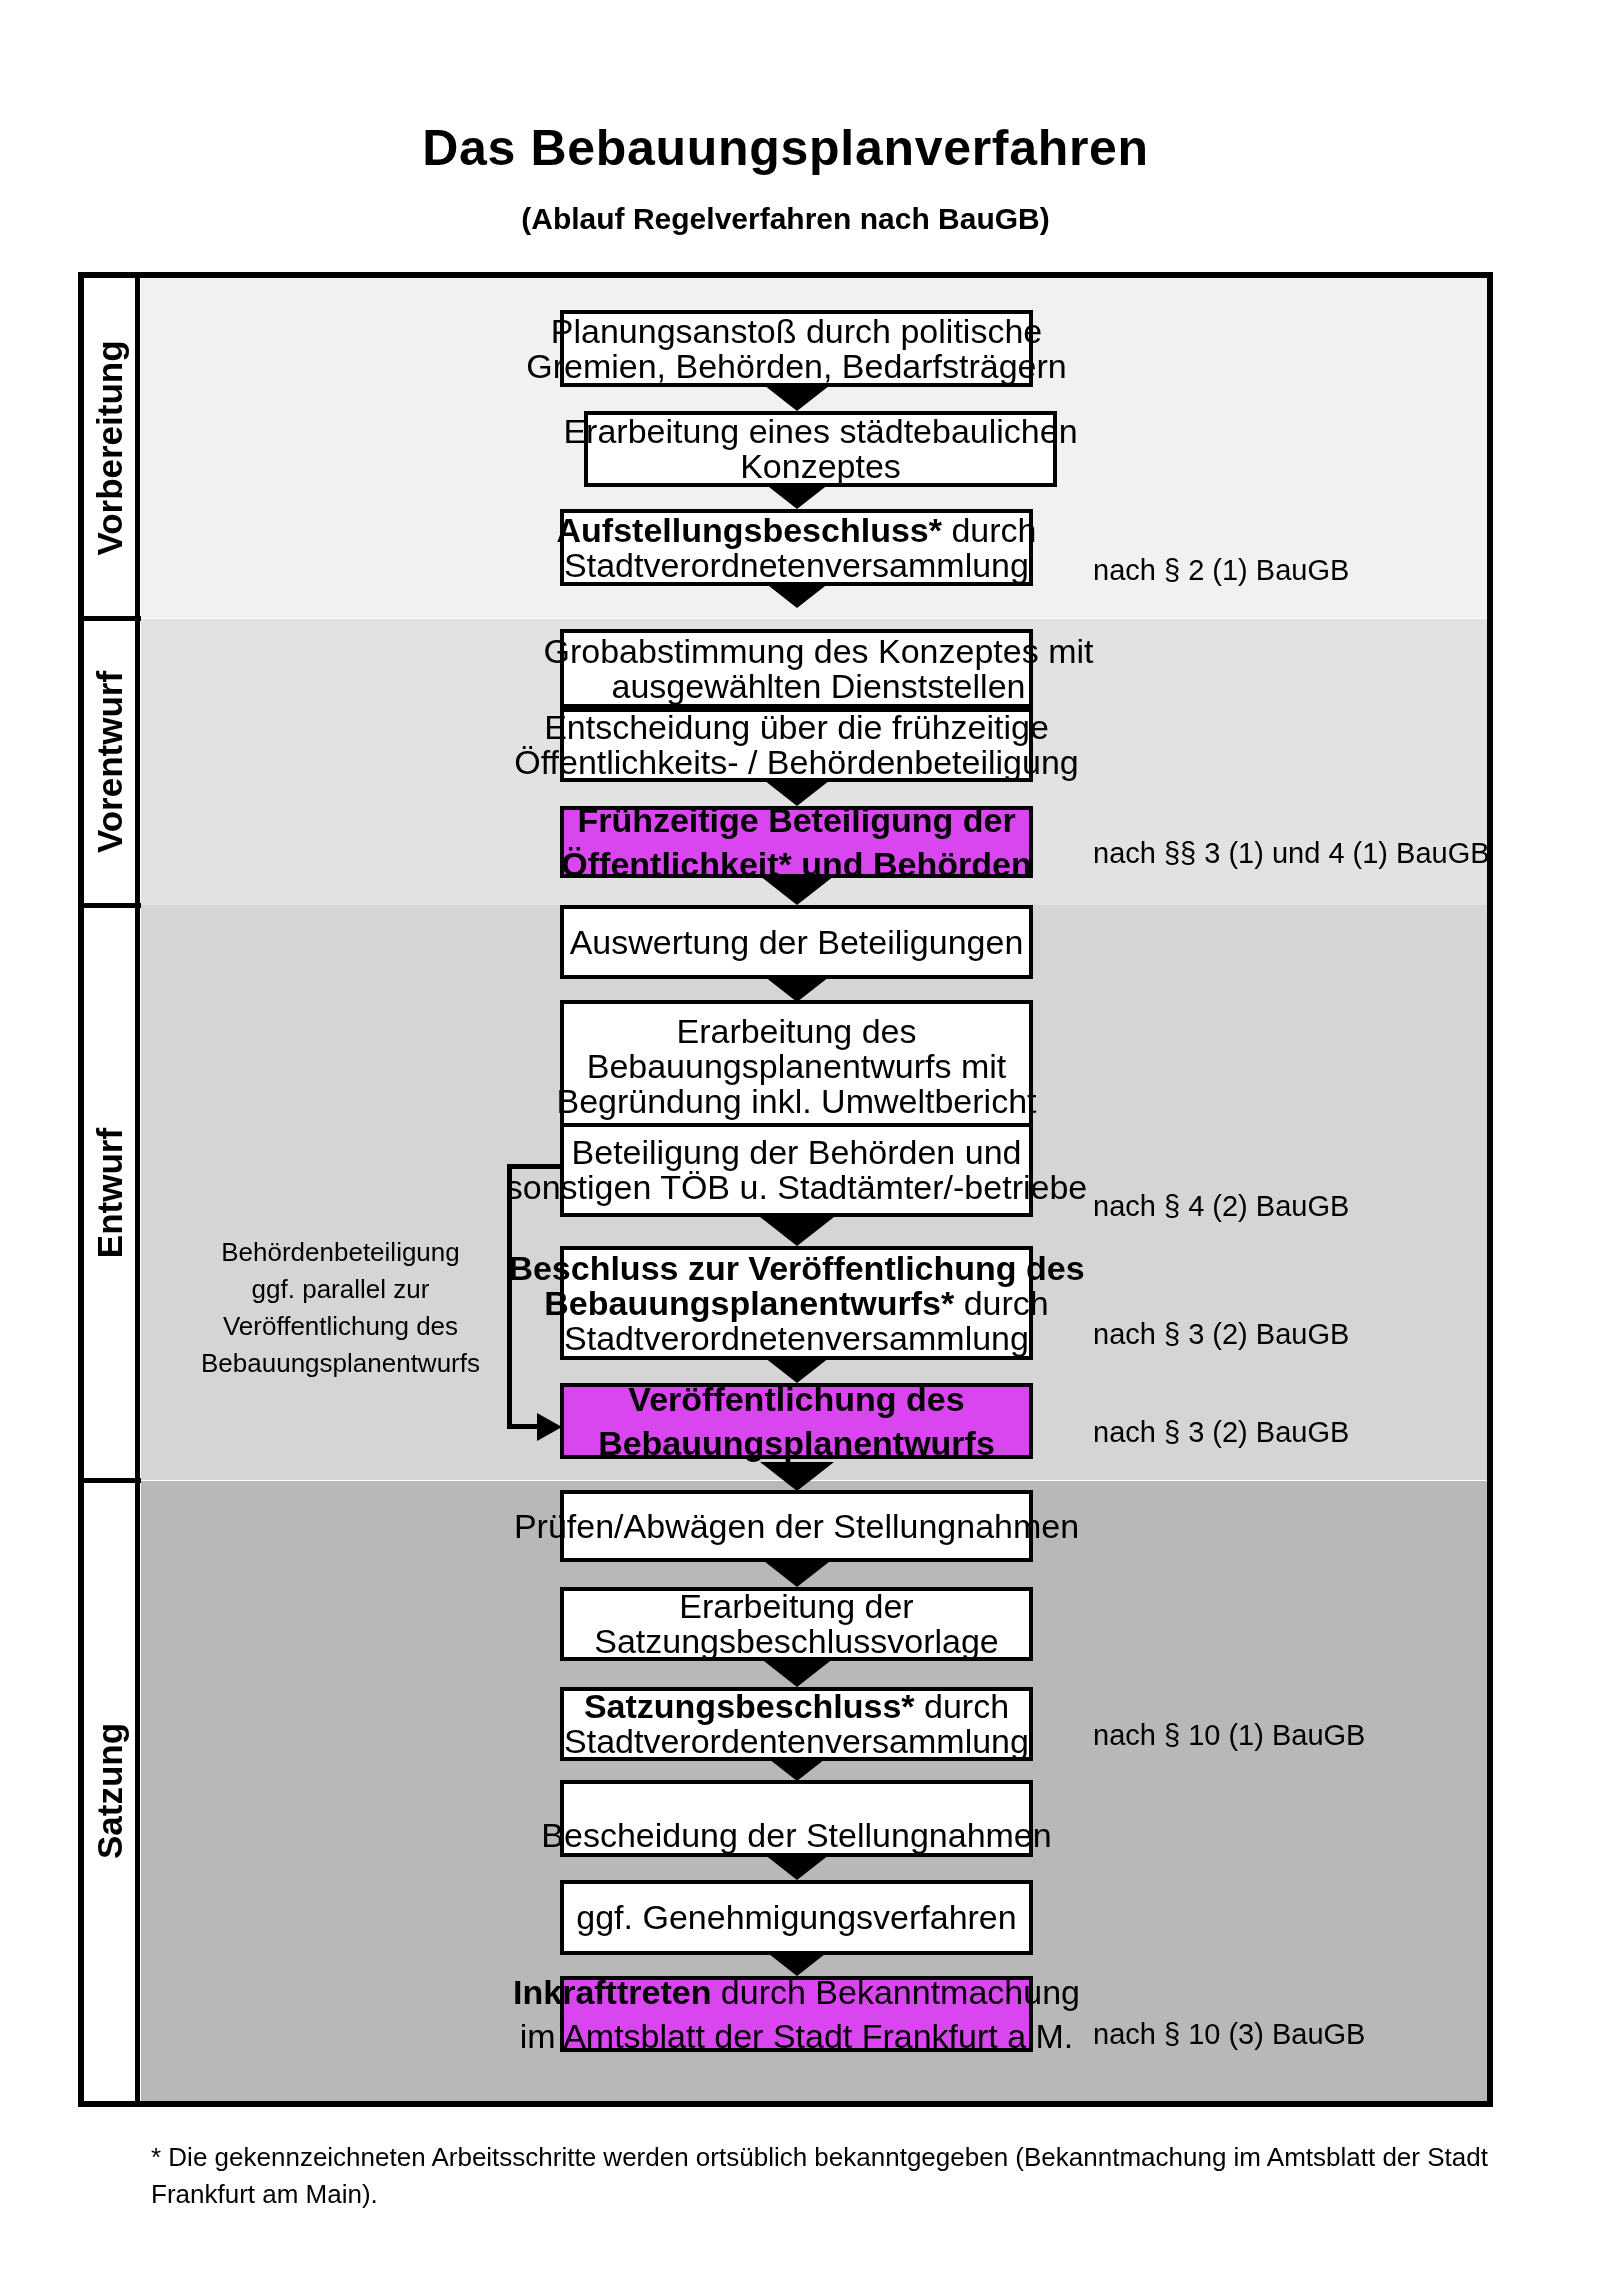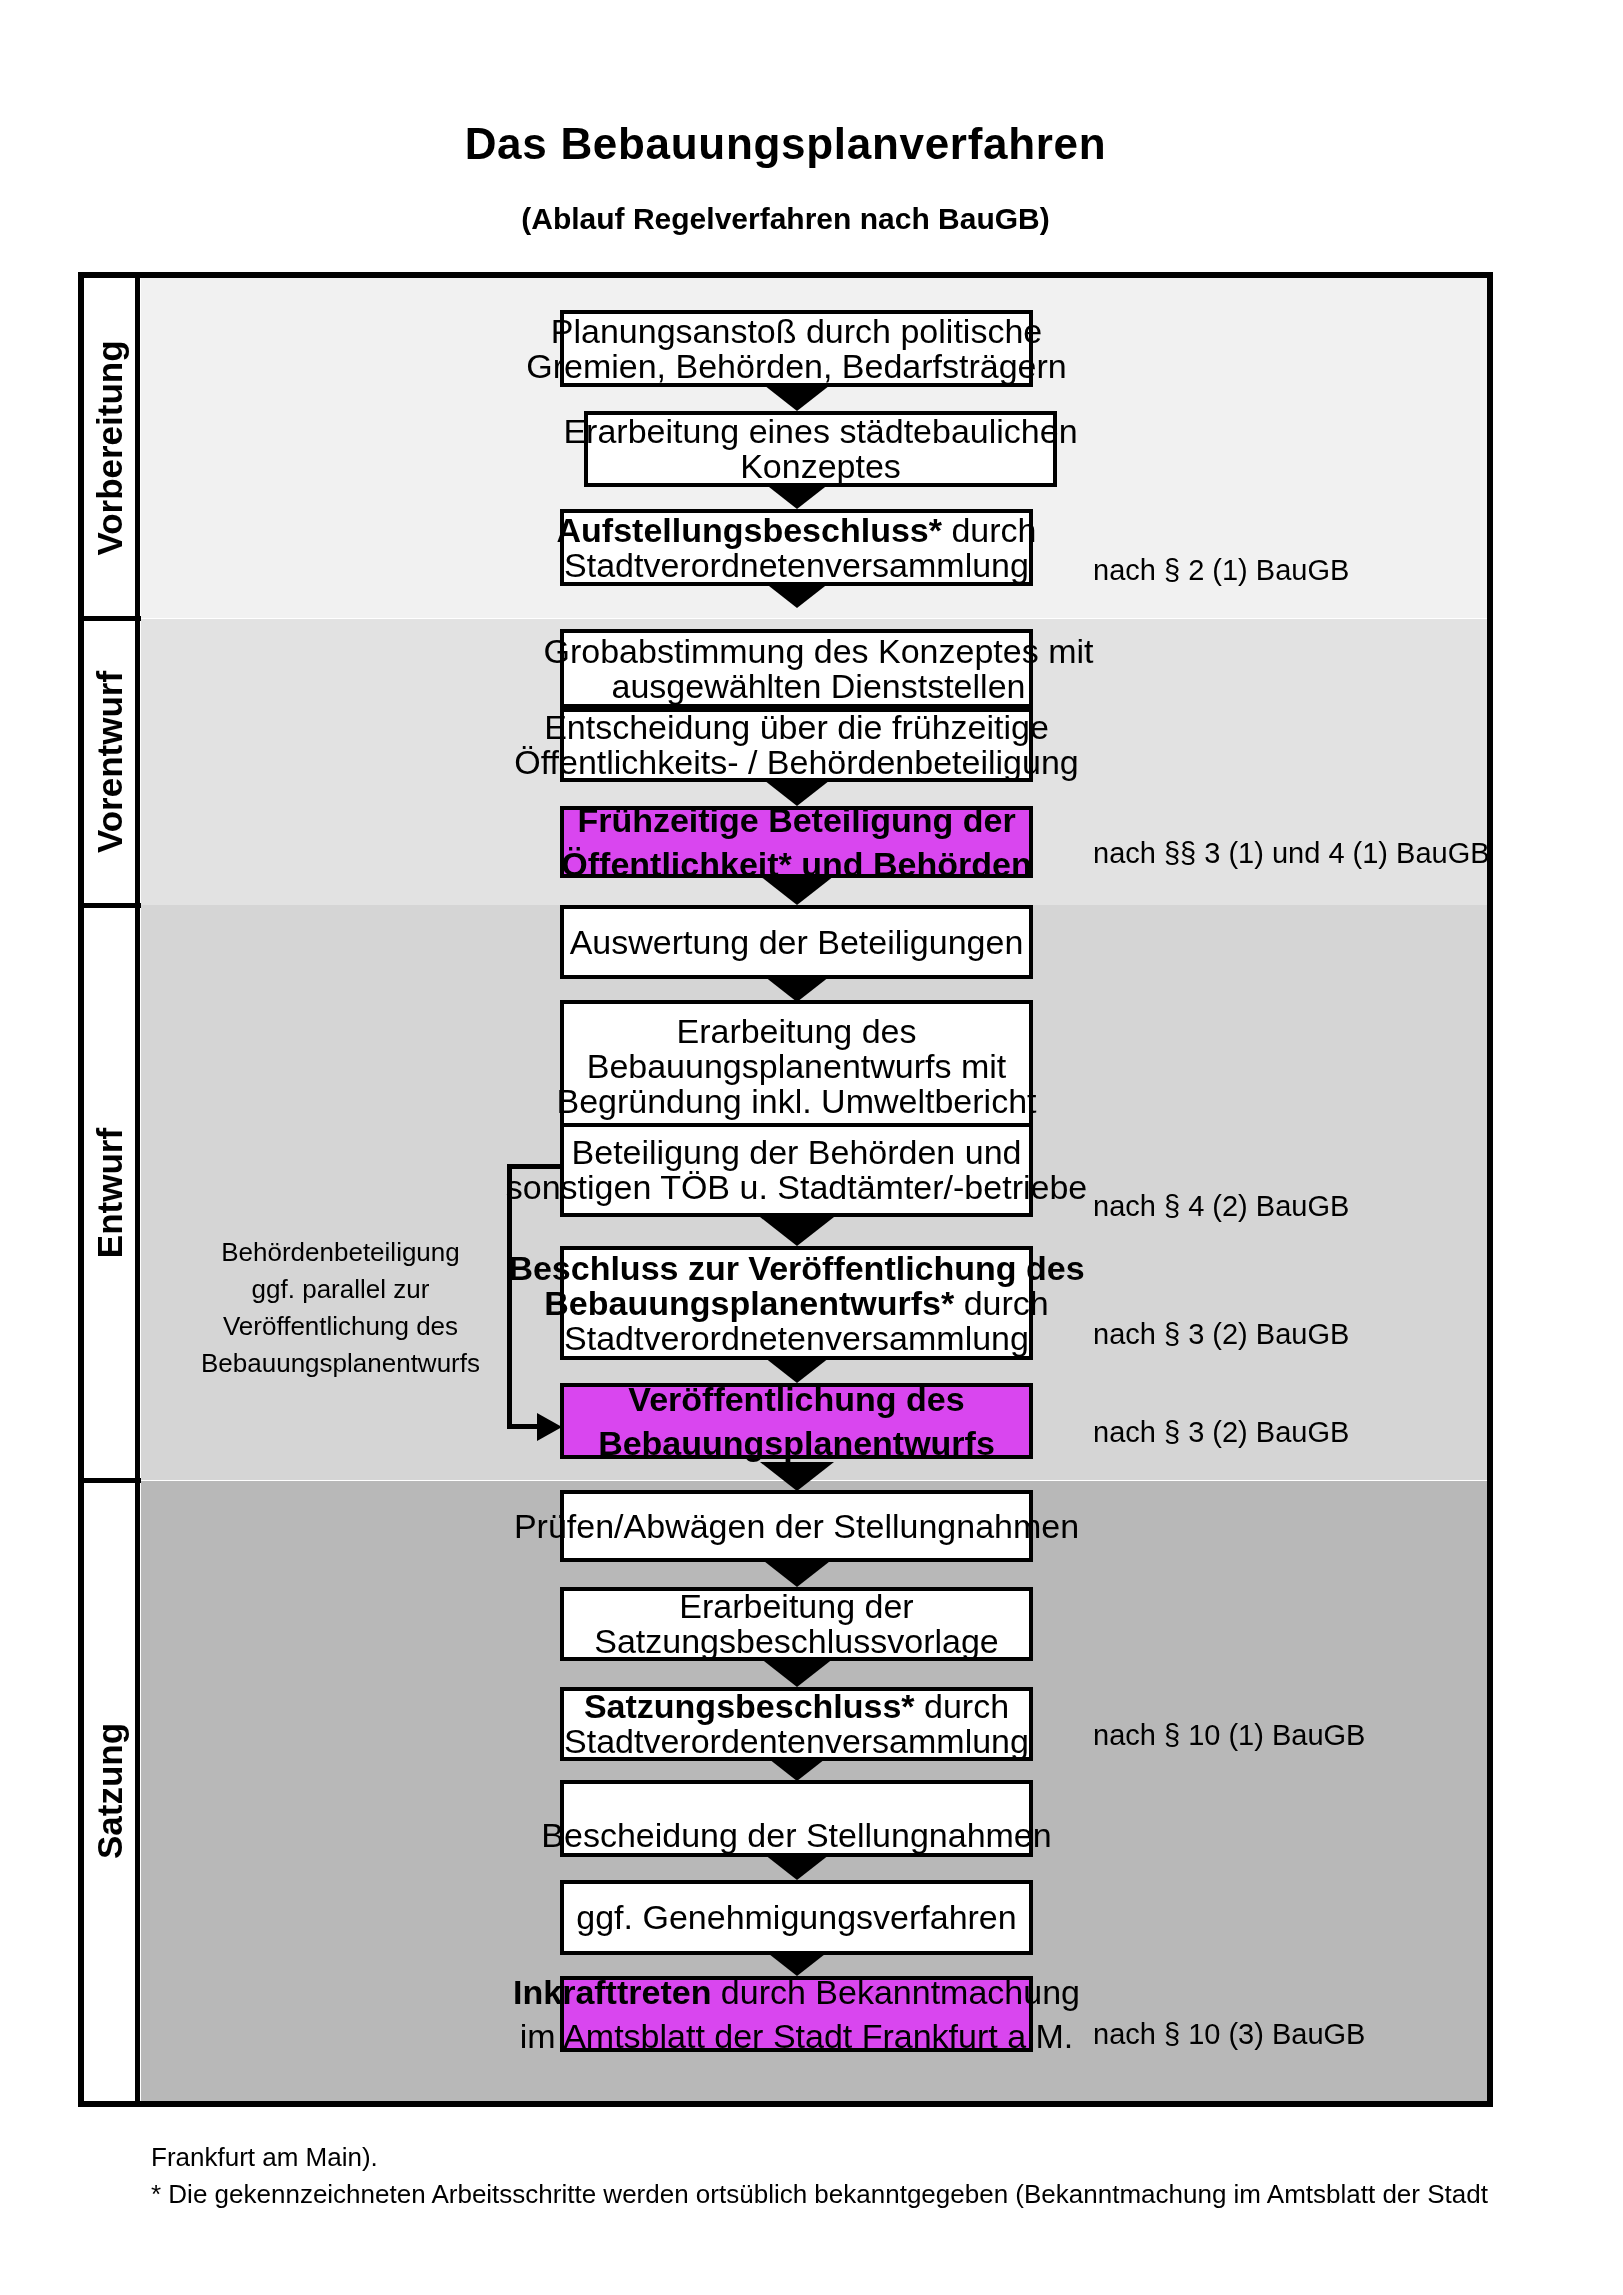--- a/index.html
+++ b/index.html
@@ -1,19 +1,19 @@
 <!DOCTYPE html>
 <html style="font-size:10.5px"><head>
 <meta charset="utf-8">
 <style>
   html,body{margin:0;padding:0;background:#ffffff;}
   #page{position:relative;width:1623px;height:2295px;background:#ffffff;
         font-family:"Liberation Sans","DejaVu Sans",sans-serif;color:#000;overflow:hidden;}
   .abs{position:absolute;}
-  #title{left:0;top:119px;width:1571px;text-align:center;font-size:44px;font-weight:bold;letter-spacing:0.7px;}
+  #title{left:0;top:119px;width:1571px;text-align:center;font-size:50px;font-weight:bold;letter-spacing:0.7px;}
   #subtitle{left:0;top:202px;width:1571px;text-align:center;font-size:30px;font-weight:bold;}
   
   #frame{left:78px;top:272px;width:1415px;height:1835px;border:6.5px solid #000;box-sizing:border-box;}
   #label-col-border{left:135px;top:272px;width:5.2px;height:1835px;background:#000;}
   .label-divider{left:78px;width:63px;height:5.2px;background:#000;}
   
   .band{left:141px;width:1346px;}
   #band-vorbereitung{top:278px;height:340px;background:#f1f1f1;}
   #band-vorentwurf{top:619px;height:287px;background:#e2e2e2;}
   #band-entwurf{top:905px;height:575px;background:#d5d5d5;}
@@ -182,18 +182,18 @@
     <div>Veröffentlichung des</div>
     <div>Bebauungsplanentwurfs</div>
   </div>
 
   <div class="abs bracket" id="bracket-v"></div>
   <div class="abs bracket" id="bracket-h-top"></div>
   <div class="abs bracket" id="bracket-h-bottom"></div>
   <div class="abs" id="bracket-head"></div>
 
   <div class="abs" id="footnote">
+    <div>* Die gekennzeichneten Arbeitsschritte werden ortsüblich bekanntgegeben (Bekanntmachung im Amtsblatt  der Stadt</div>
     <div>Frankfurt am Main).</div>
-    <div>* Die gekennzeichneten Arbeitsschritte werden ortsüblich bekanntgegeben (Bekanntmachung im Amtsblatt  der Stadt</div>
   </div>
 
 </div>
 
 
 </body></html>

